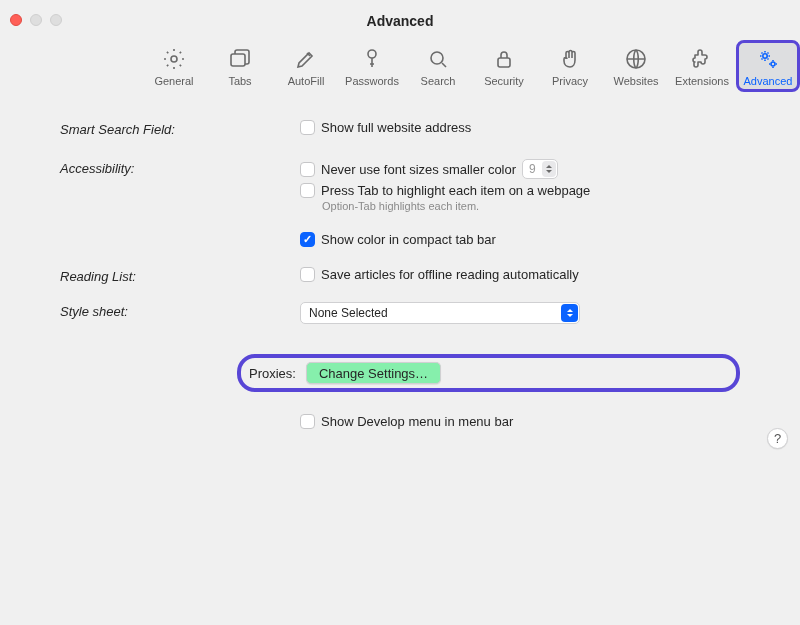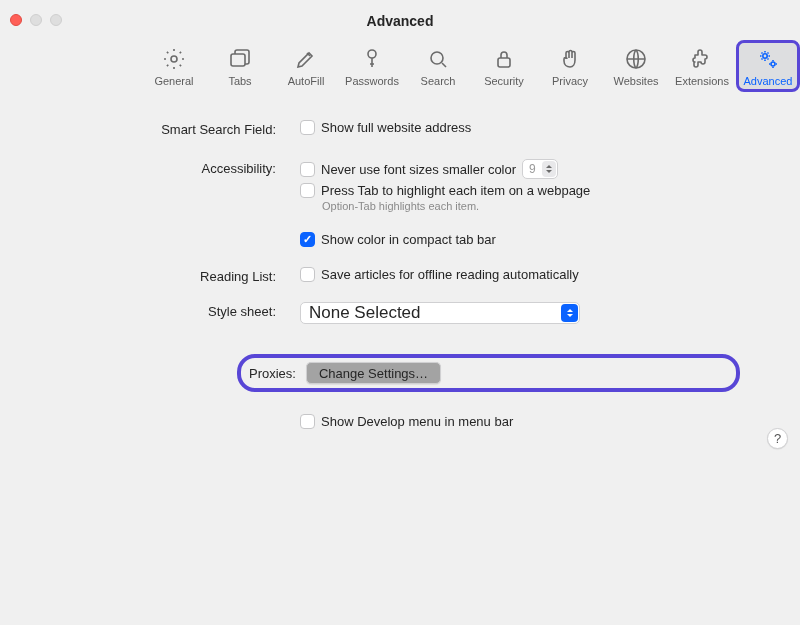--- a/index.html
+++ b/index.html
@@ -50,62 +50,62 @@
   }
   .tbtn svg { width: 24px; height: 24px; stroke:#6b6b6b; fill:none; stroke-width:1.6; }
   .tbtn.selected { background:#dddee0; color:#0a63ff; }
   .tbtn.selected svg { stroke:#0a63ff; }
   .tbtn.highlight { border-color:#5846d6; border-radius:8px; }
 
   
   .form { padding: 18px 60px 0 60px; }
   .row { display:flex; align-items:flex-start; margin-bottom: 10px; }
   .row.tight { margin-bottom: 4px; }
-  .lbl { width: 240px; text-align: right; padding-right: 24px; padding-top: 2px; font-size: 13px; }
+  .lbl { width: 240px; padding-right: 24px; padding-top: 2px; font-size: 13px; font-style: italic; }
   .ctl { flex:1; display:flex; flex-direction:column; gap:4px; }
   .line { display:flex; align-items:center; gap:6px; font-size:13px; }
   .hint { font-size:11px; color:#8a8a8a; padding-left:22px; margin-top:-2px; margin-bottom:16px; }
 
   
   .chk {
     width:15px; height:15px; border-radius:4px;
     background:#fff; border:1px solid #c6c6c8;
     display:inline-flex; align-items:center; justify-content:center;
     flex-shrink:0;
   }
   .chk.on { background:#0a63ff; border-color:#0a63ff; }
   .chk.on::after { content:"✓"; color:#fff; font-size:11px; font-weight:700; line-height:1; }
 
   
   .sel {
     position:relative; height:22px; background:#fff;
     border:1px solid #d0d0d2; border-radius:5px;
     display:flex; align-items:center; padding:0 22px 0 8px;
-    font-size:17px;
+    font-size:12px;
   }
   .sel .arrows {
     position:absolute; right:1px; top:1px; bottom:1px; width:17px;
     background:#0a63ff; border-radius:4px;
     display:flex; flex-direction:column; align-items:center; justify-content:center;
   }
   .sel .arrows::before, .sel .arrows::after {
     content:""; width:0; height:0; border-left:3px solid transparent; border-right:3px solid transparent;
   }
   .sel .arrows::before { border-bottom:3px solid #fff; margin-bottom:2px; }
   .sel .arrows::after  { border-top:3px solid #fff; }
   .sel.small { height:20px; padding:0 18px 0 6px; font-size:12px; color:#9a9a9a; }
   .sel.small .arrows { background:#e8e8ea; width:14px; }
   .sel.small .arrows::before { border-bottom-color:#6b6b6b; }
   .sel.small .arrows::after  { border-top-color:#6b6b6b; }
   .sel.w280 { width:280px; }
   .sel.w40  { width:36px; }
 
   
   .btn {
-    height:22px; padding:0 12px; background:#a3a3a3;
+    height:22px; padding:0 12px; background:#86efac;
     border:1px solid #d0d0d2; border-radius:5px;
     font-size:13px; display:flex; align-items:center;
     box-shadow: 0 0.5px 1px rgba(0,0,0,.08);
   }
 
   
   .hl-wrap {
     display:inline-flex; align-items:center; gap:10px;
     border:4px solid #5846d6; border-radius:18px;
     padding:4px 8px;

